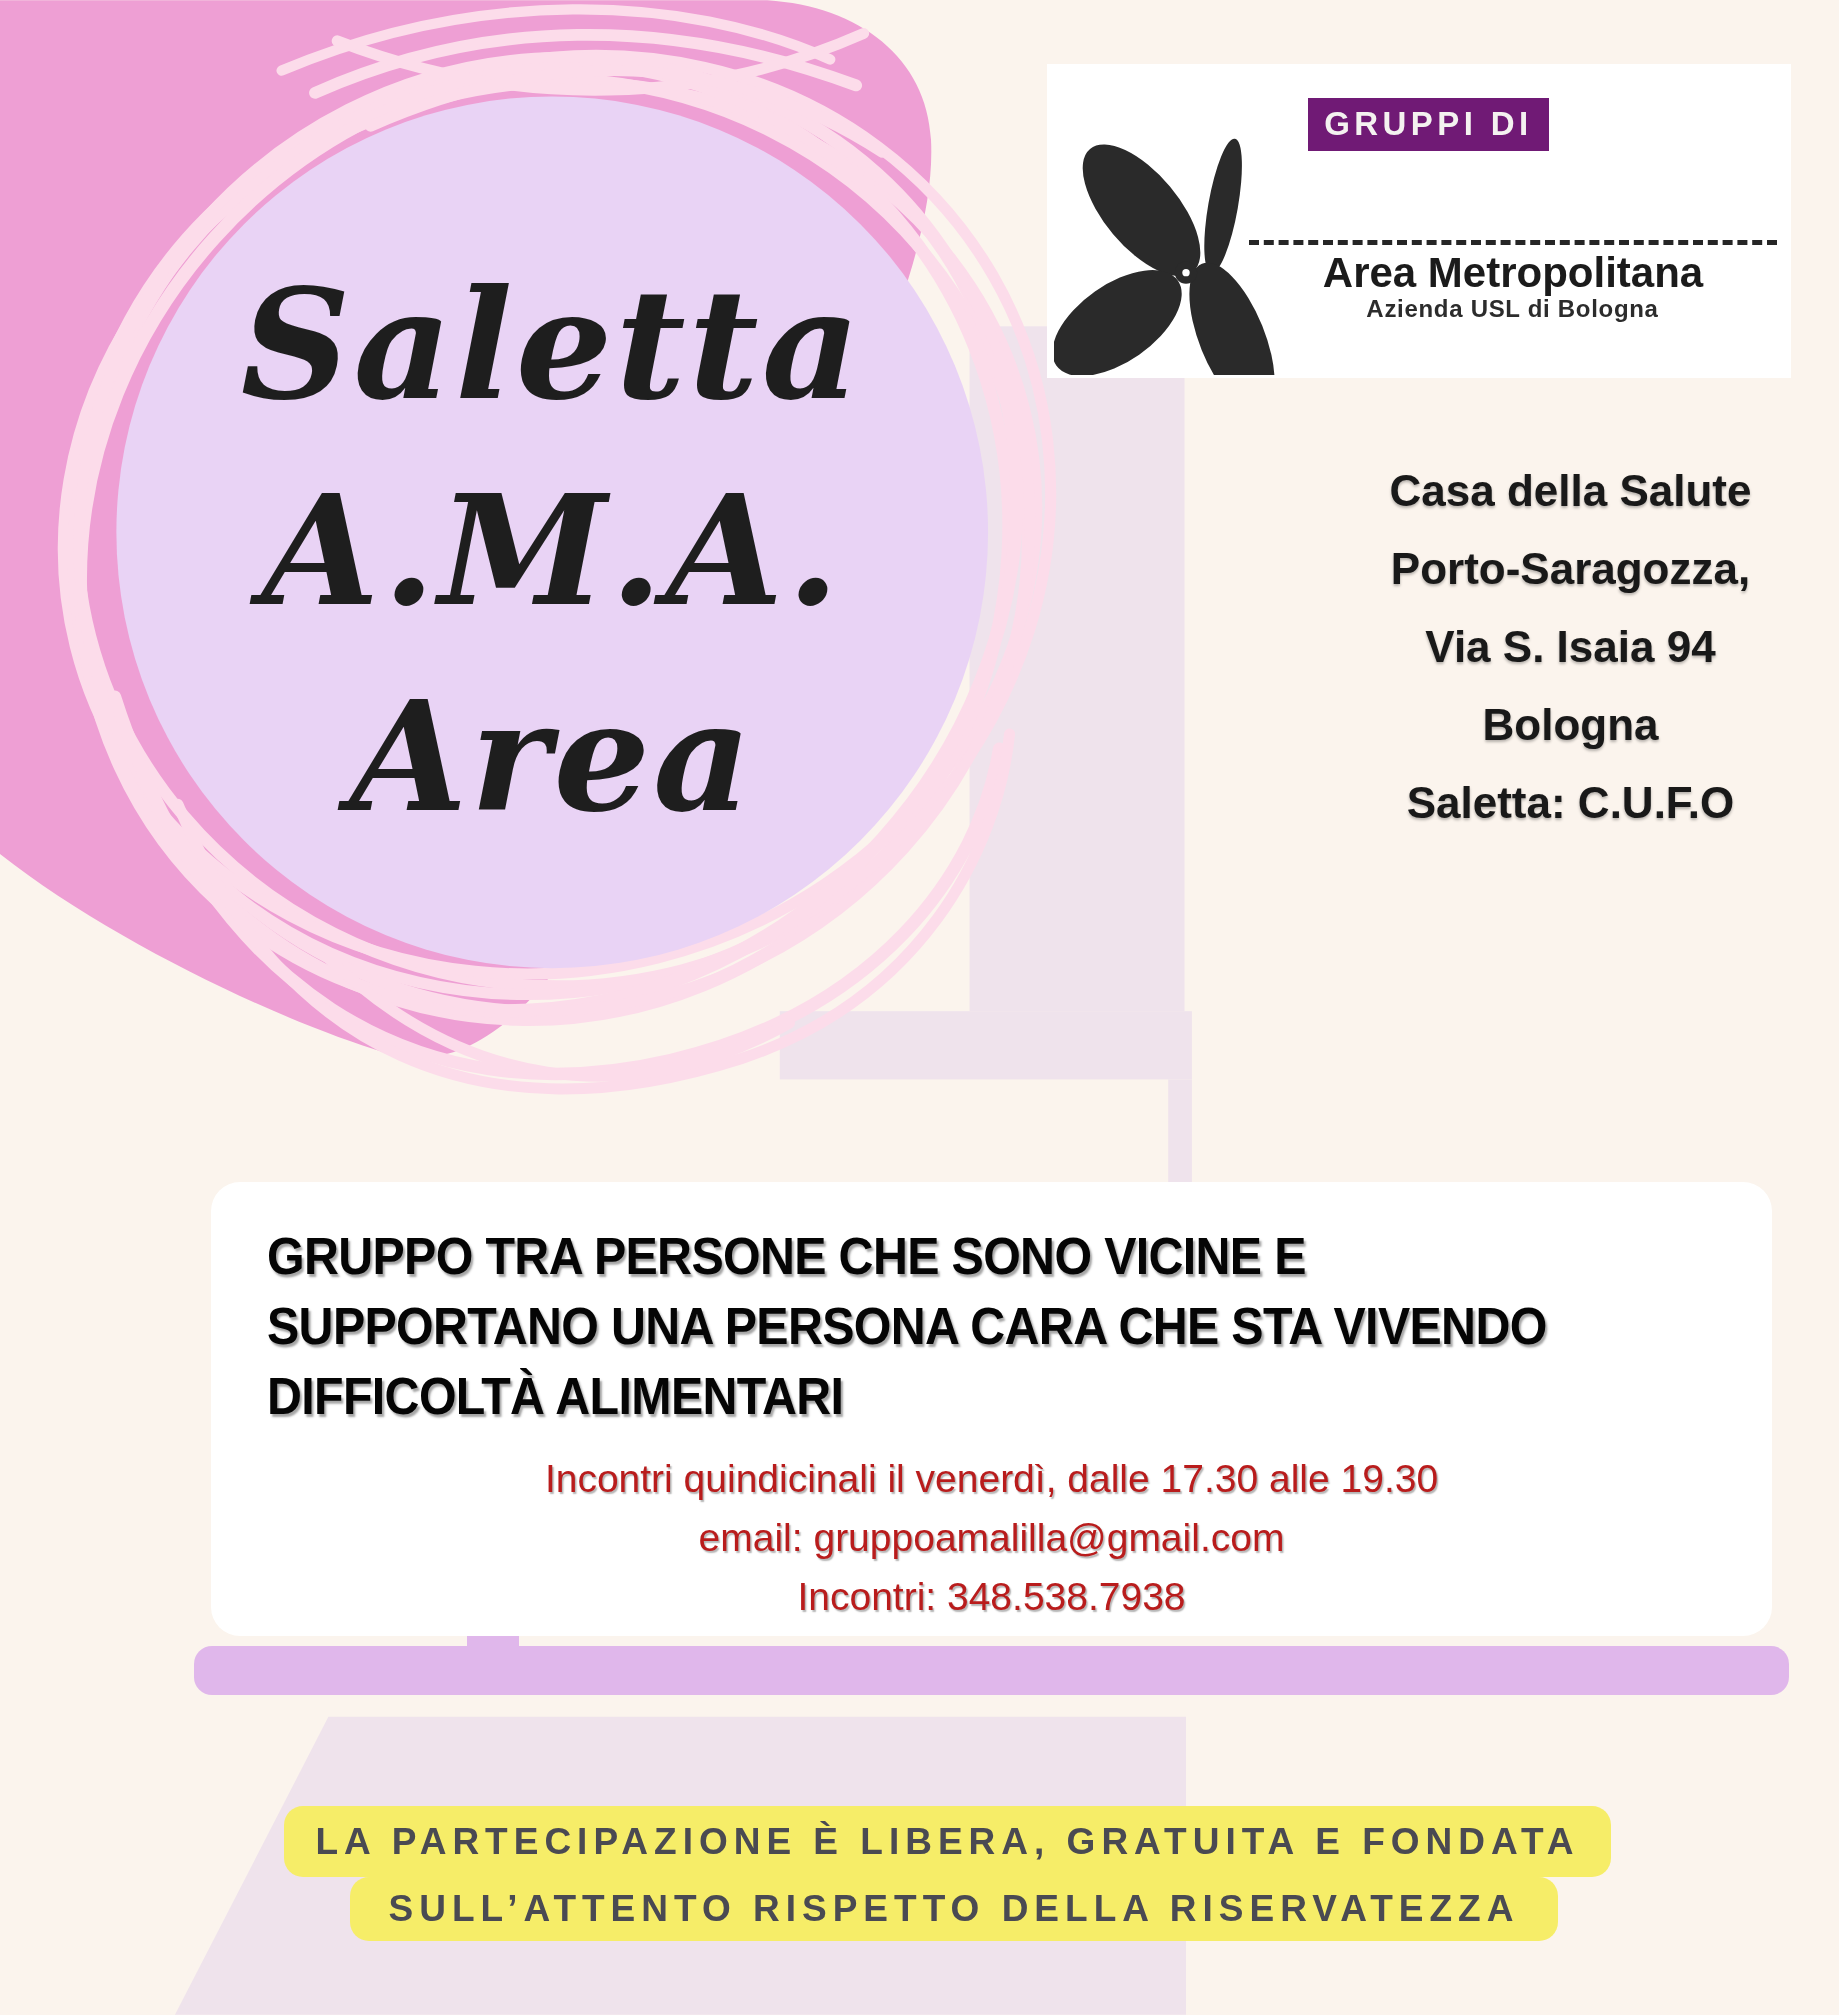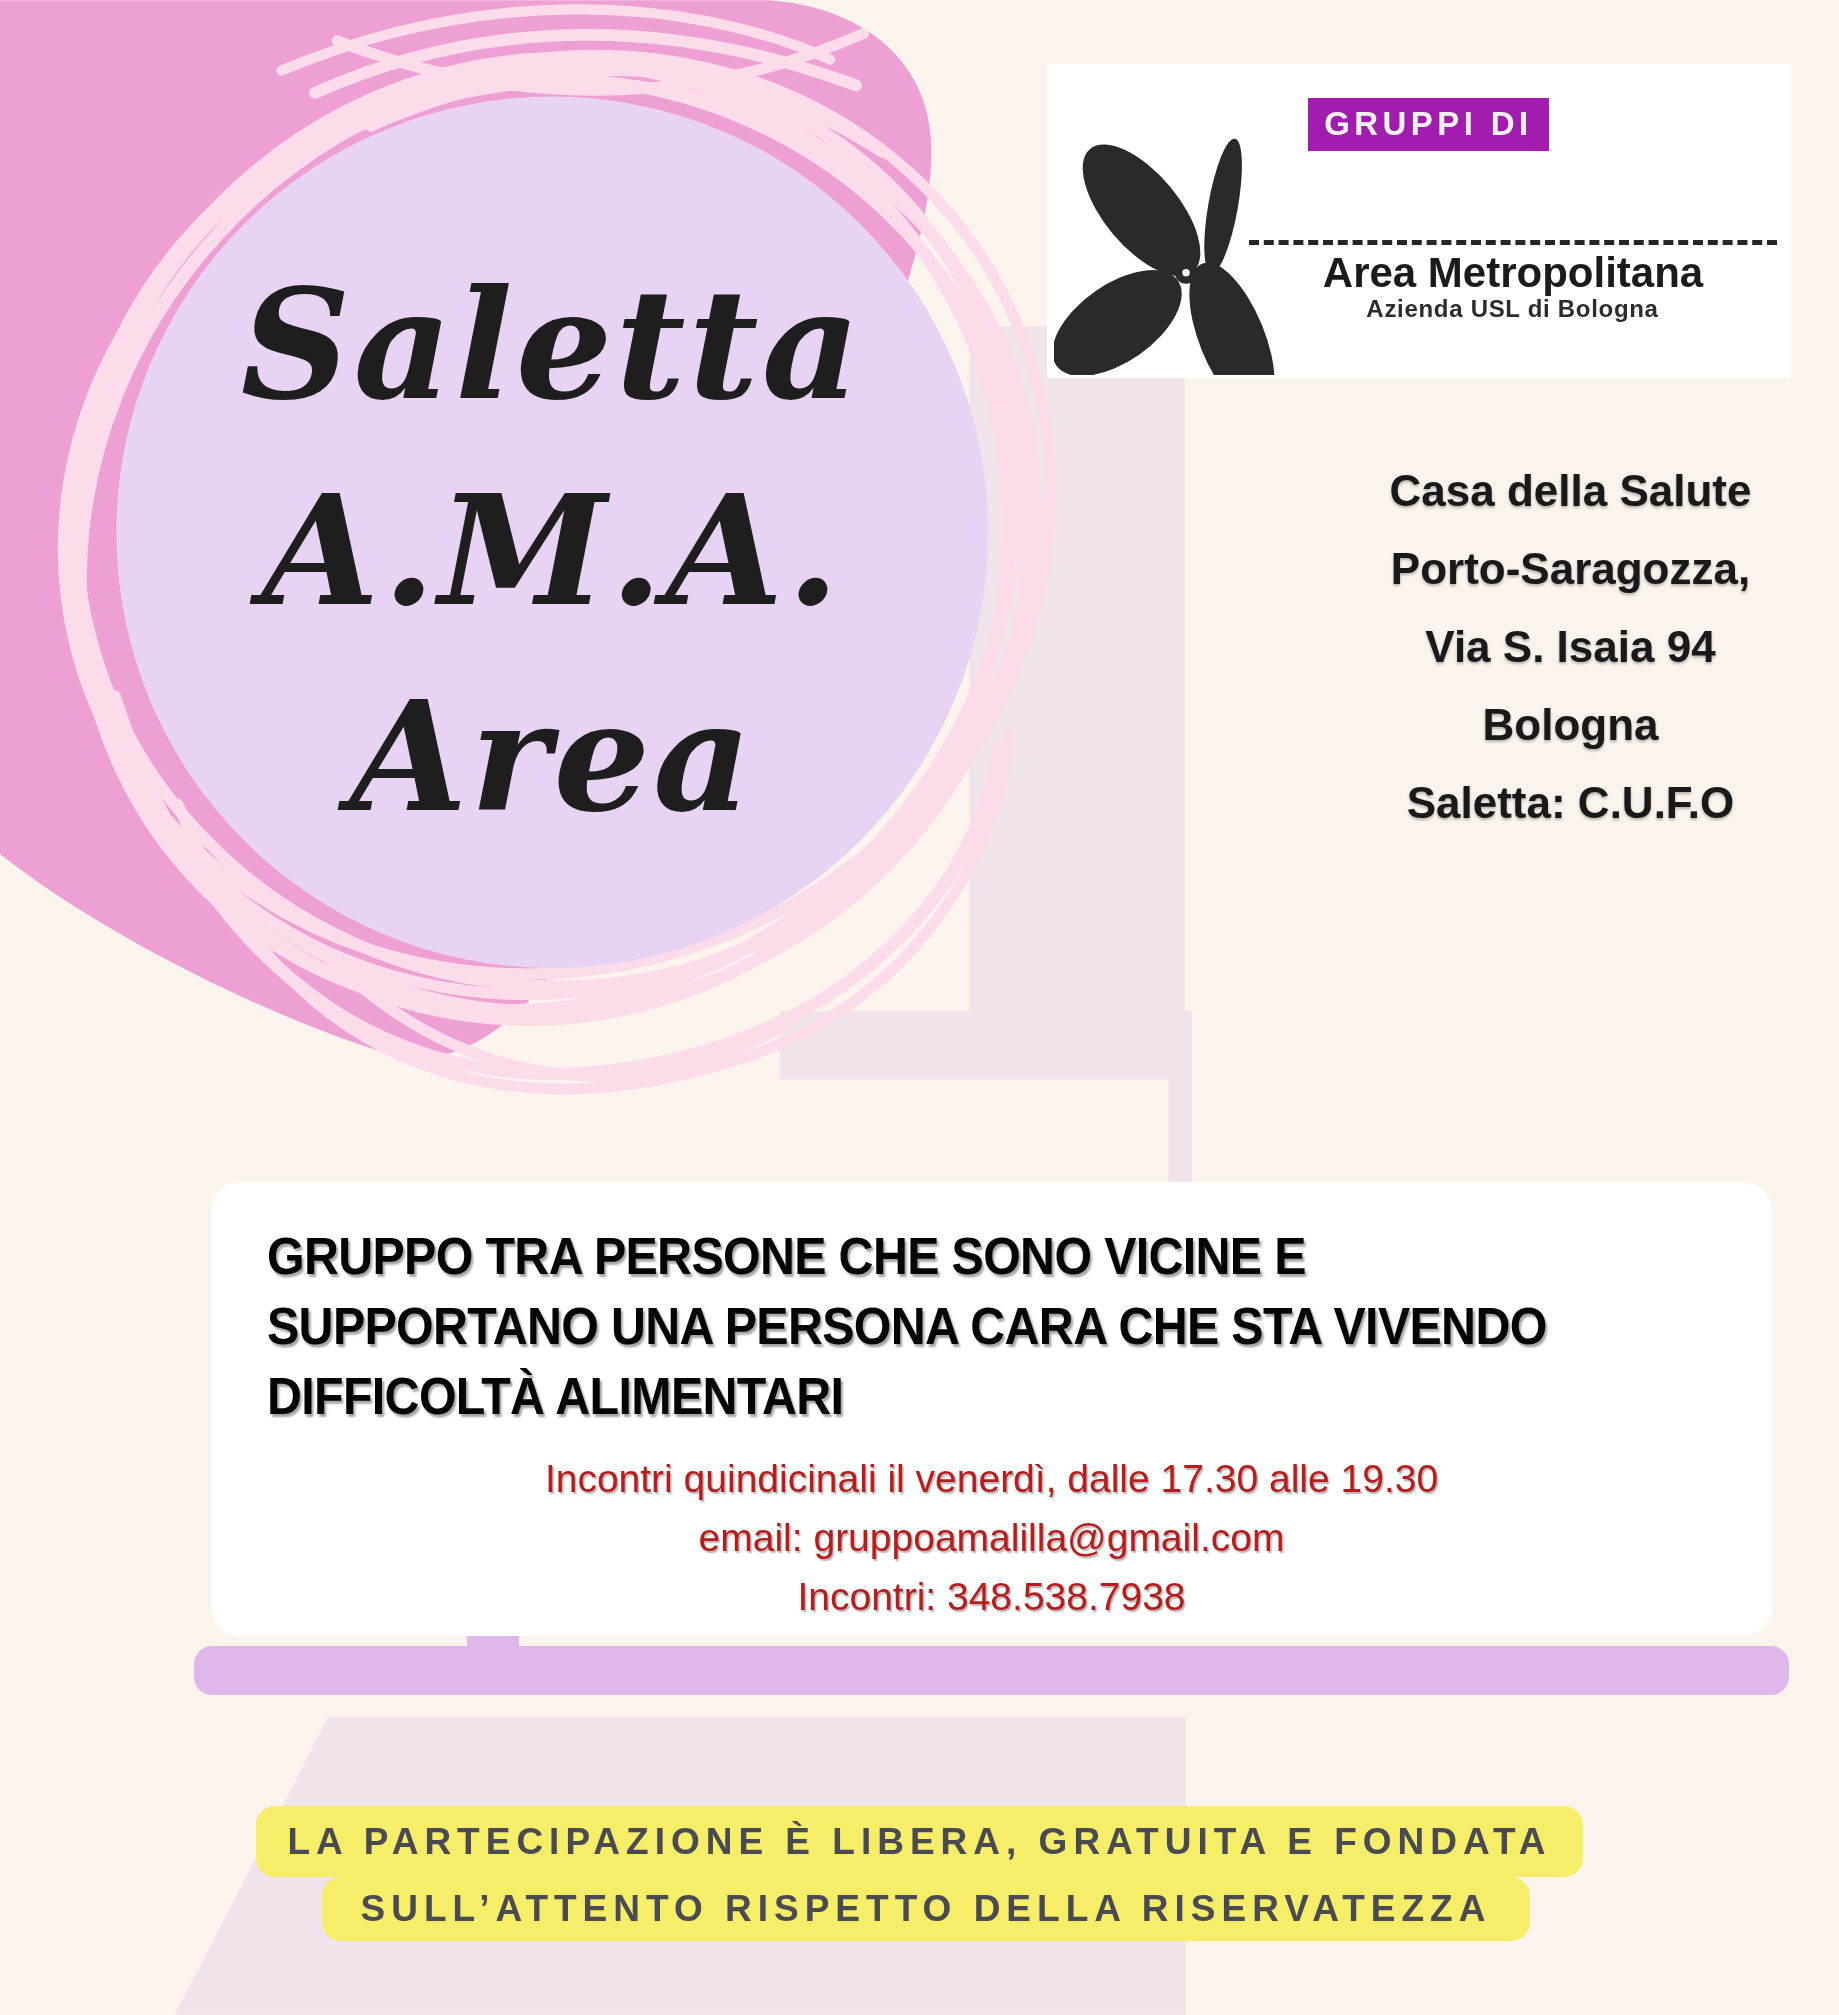--- a/index.html
+++ b/index.html
@@ -23,21 +23,21 @@
     color:#1e1e1e;letter-spacing:3px;
   }
 
   
   .logo-box{
     left:1047px;top:64px;width:744px;height:314px;
     background:#ffffff;
   }
   .logo-kicker{
     position:absolute;left:261px;top:34px;
-    background:#a21caf;color:#f4f2f0;
+    background:#701a75;color:#f4f2f0;
     font-weight:700;font-size:33px;letter-spacing:4.4px;
     padding:7.4px 16.3px;white-space:nowrap;
   }
   .logo-script{
     position:absolute;left:178px;top:87px;width:571px;
     font-family:"DejaVu Serif", serif;font-style:italic;
     font-size:70px;color:#1d1d1d;white-space:nowrap;
     text-align:center;
   }
   .logo-divider{
@@ -89,21 +89,21 @@
   .lilac-tab{
     left:467px;top:1630px;width:52px;height:22px;
     background:#e0b7eb;border-radius:6px;
   }
 
   
   .hl{
     background:#f6ed68;border-radius:19px;
     display:flex;align-items:center;justify-content:center;
     color:#4a4a52;font-weight:700;font-size:37px;
-    letter-spacing:6px;white-space:nowrap;
+    letter-spacing:6px;white-space:nowrap;margin-left:28px;
   }
   .hl1{left:256px;top:1806px;width:1327px;height:71px;}
   .hl2{left:322px;top:1877px;width:1208px;height:64px;}
 </style>
 </head>
 <body>
 
 <div class="poster">
 
   <svg class="bg" width="1839" height="2015" viewBox="0 0 2481 2718">

